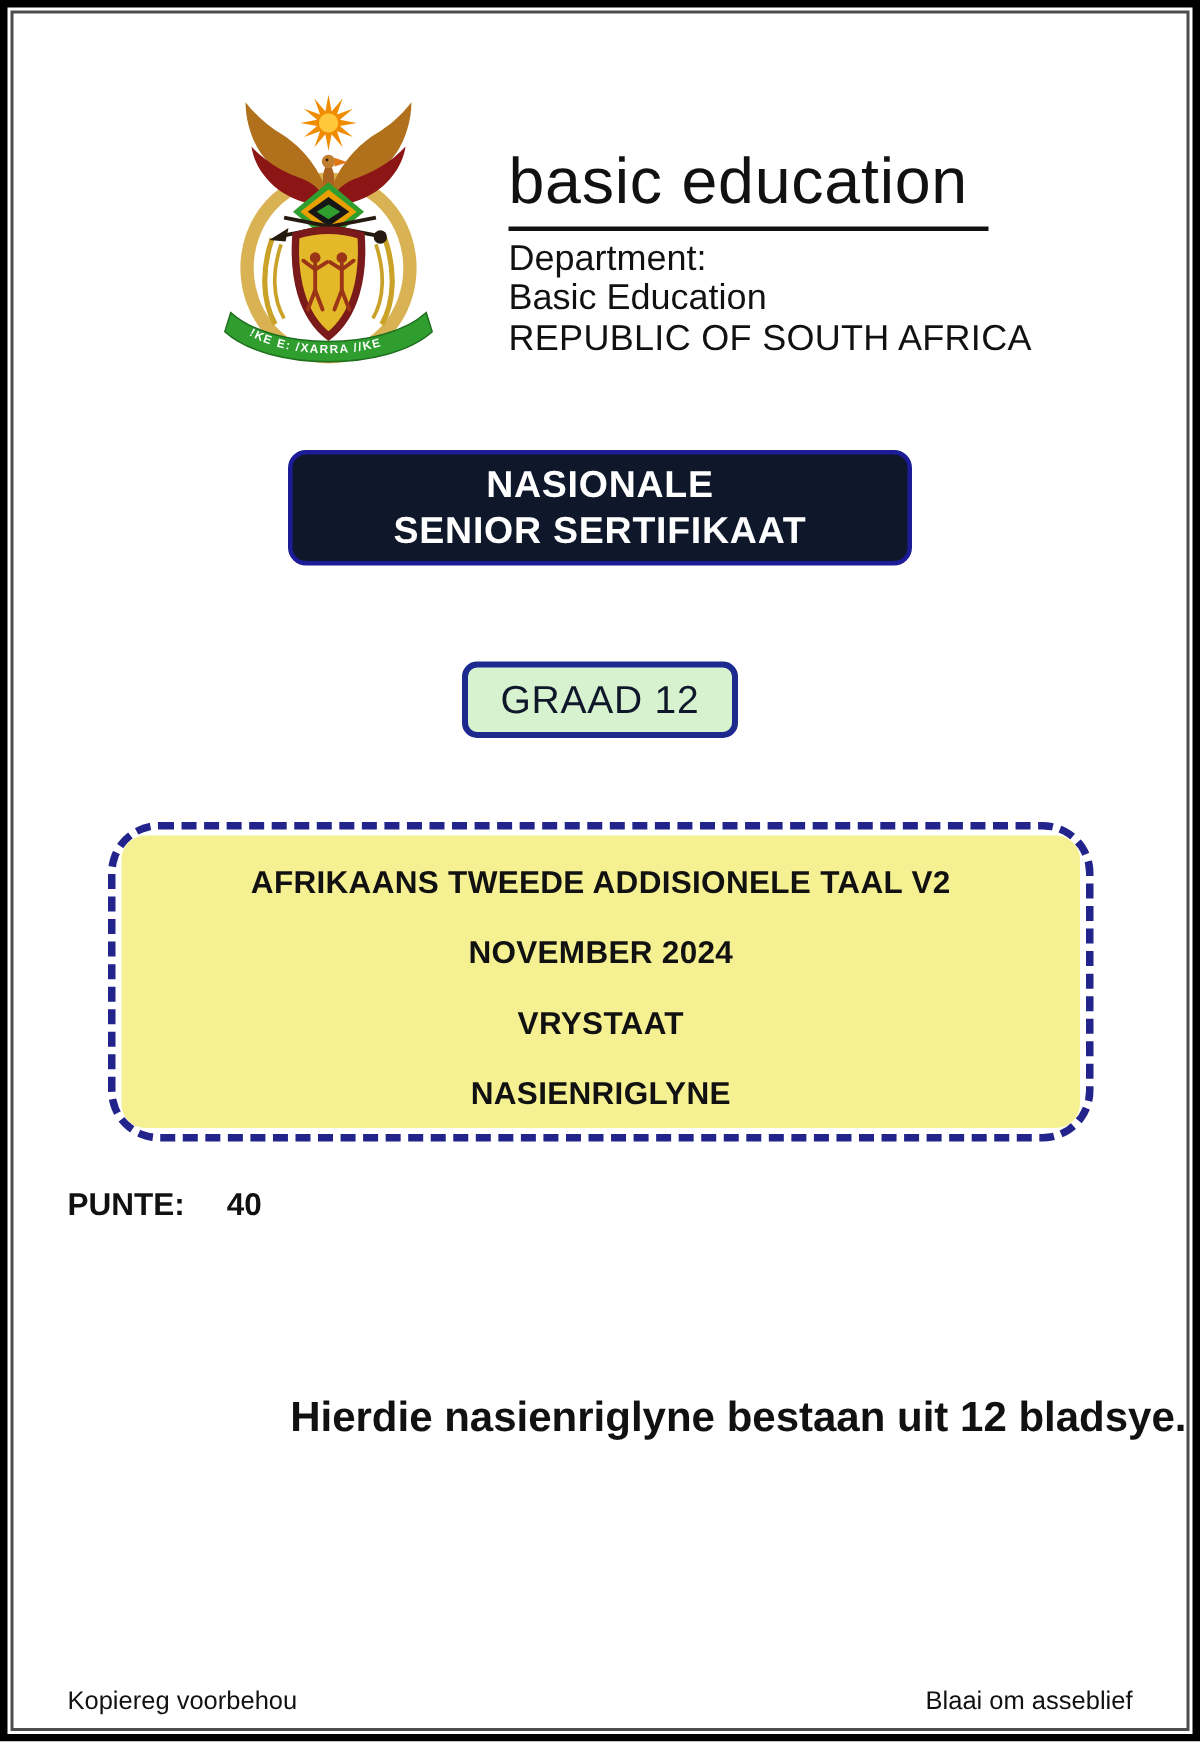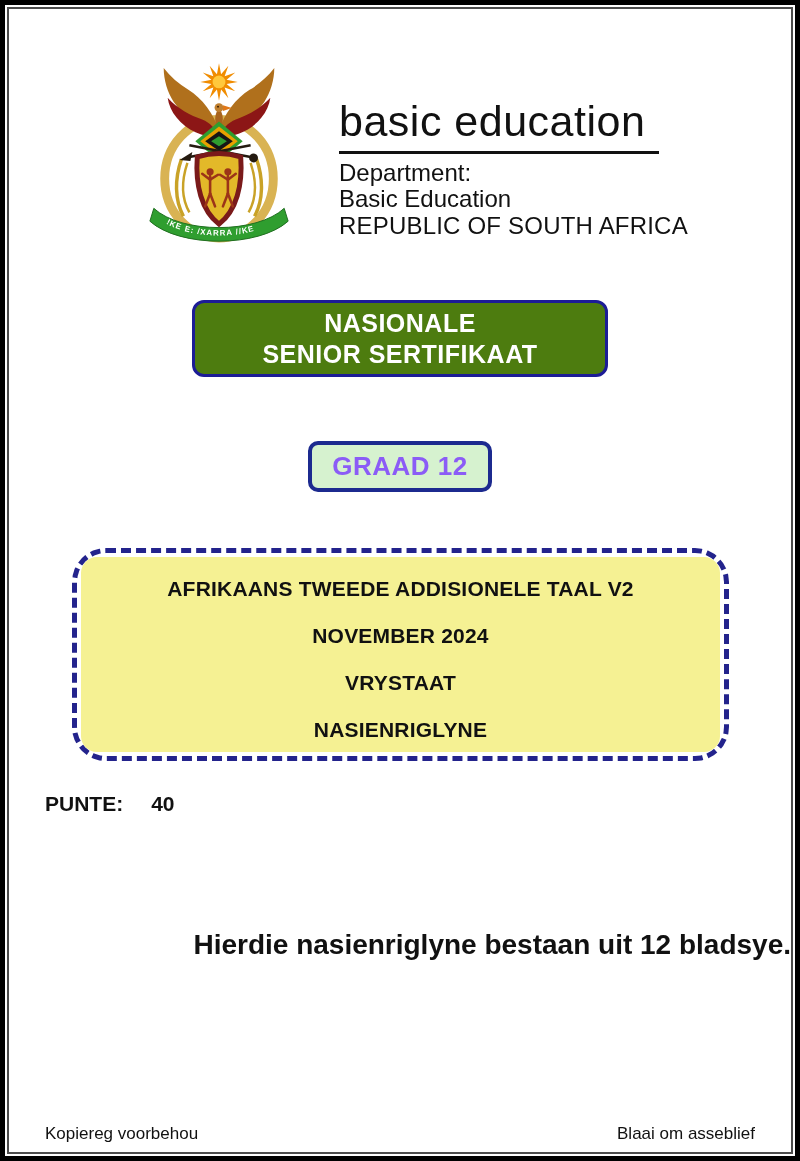--- a/index.html
+++ b/index.html
@@ -67,21 +67,21 @@
     letter-spacing: 0.2px;
   }
 
   
   .cert-banner {
     position: absolute;
     left: 183px;
     top: 291px;
     width: 416px;
     height: 77px;
-    background: #4d7c0f;
+    background: #0f172a;
     border: 3px solid #1c1c96;
     border-radius: 12px;
     color: #fff;
     font-weight: 700;
     font-size: 25px;
     line-height: 31px;
     text-align: center;
     letter-spacing: 0.5px;
     display: flex;
     flex-direction: column;
@@ -91,22 +91,22 @@
   
   .grade-badge {
     position: absolute;
     left: 299px;
     top: 432px;
     width: 184px;
     height: 51px;
     background: #d6f2cf;
     border: 4px solid #1c2a8f;
     border-radius: 10px;
-    color: #8b5cf6;
-    font-weight: 700;
+    color: #0f172a;
+    font-weight: 400;
     font-size: 26px;
     text-align: center;
     line-height: 43px;
     letter-spacing: 0.5px;
   }
 
   
   .exam-outer {
     position: absolute;
     left: 63px;

